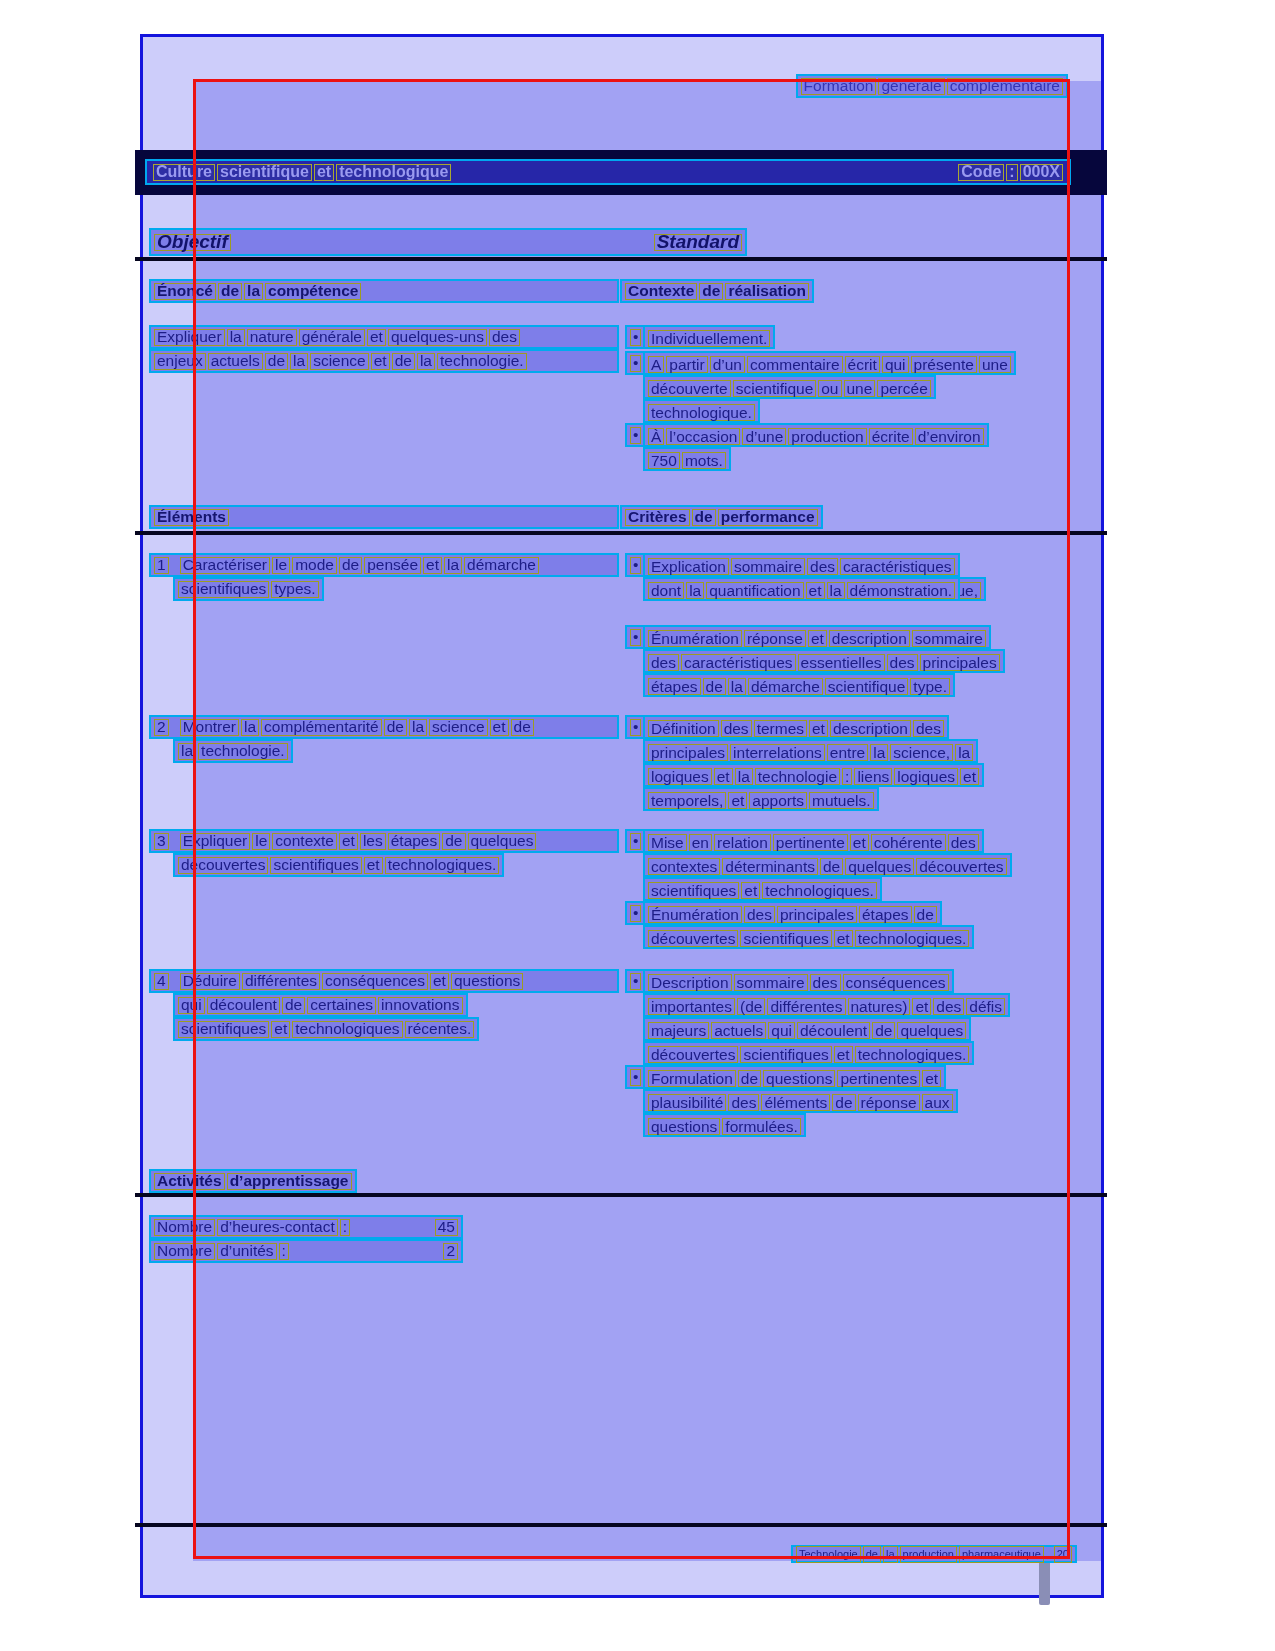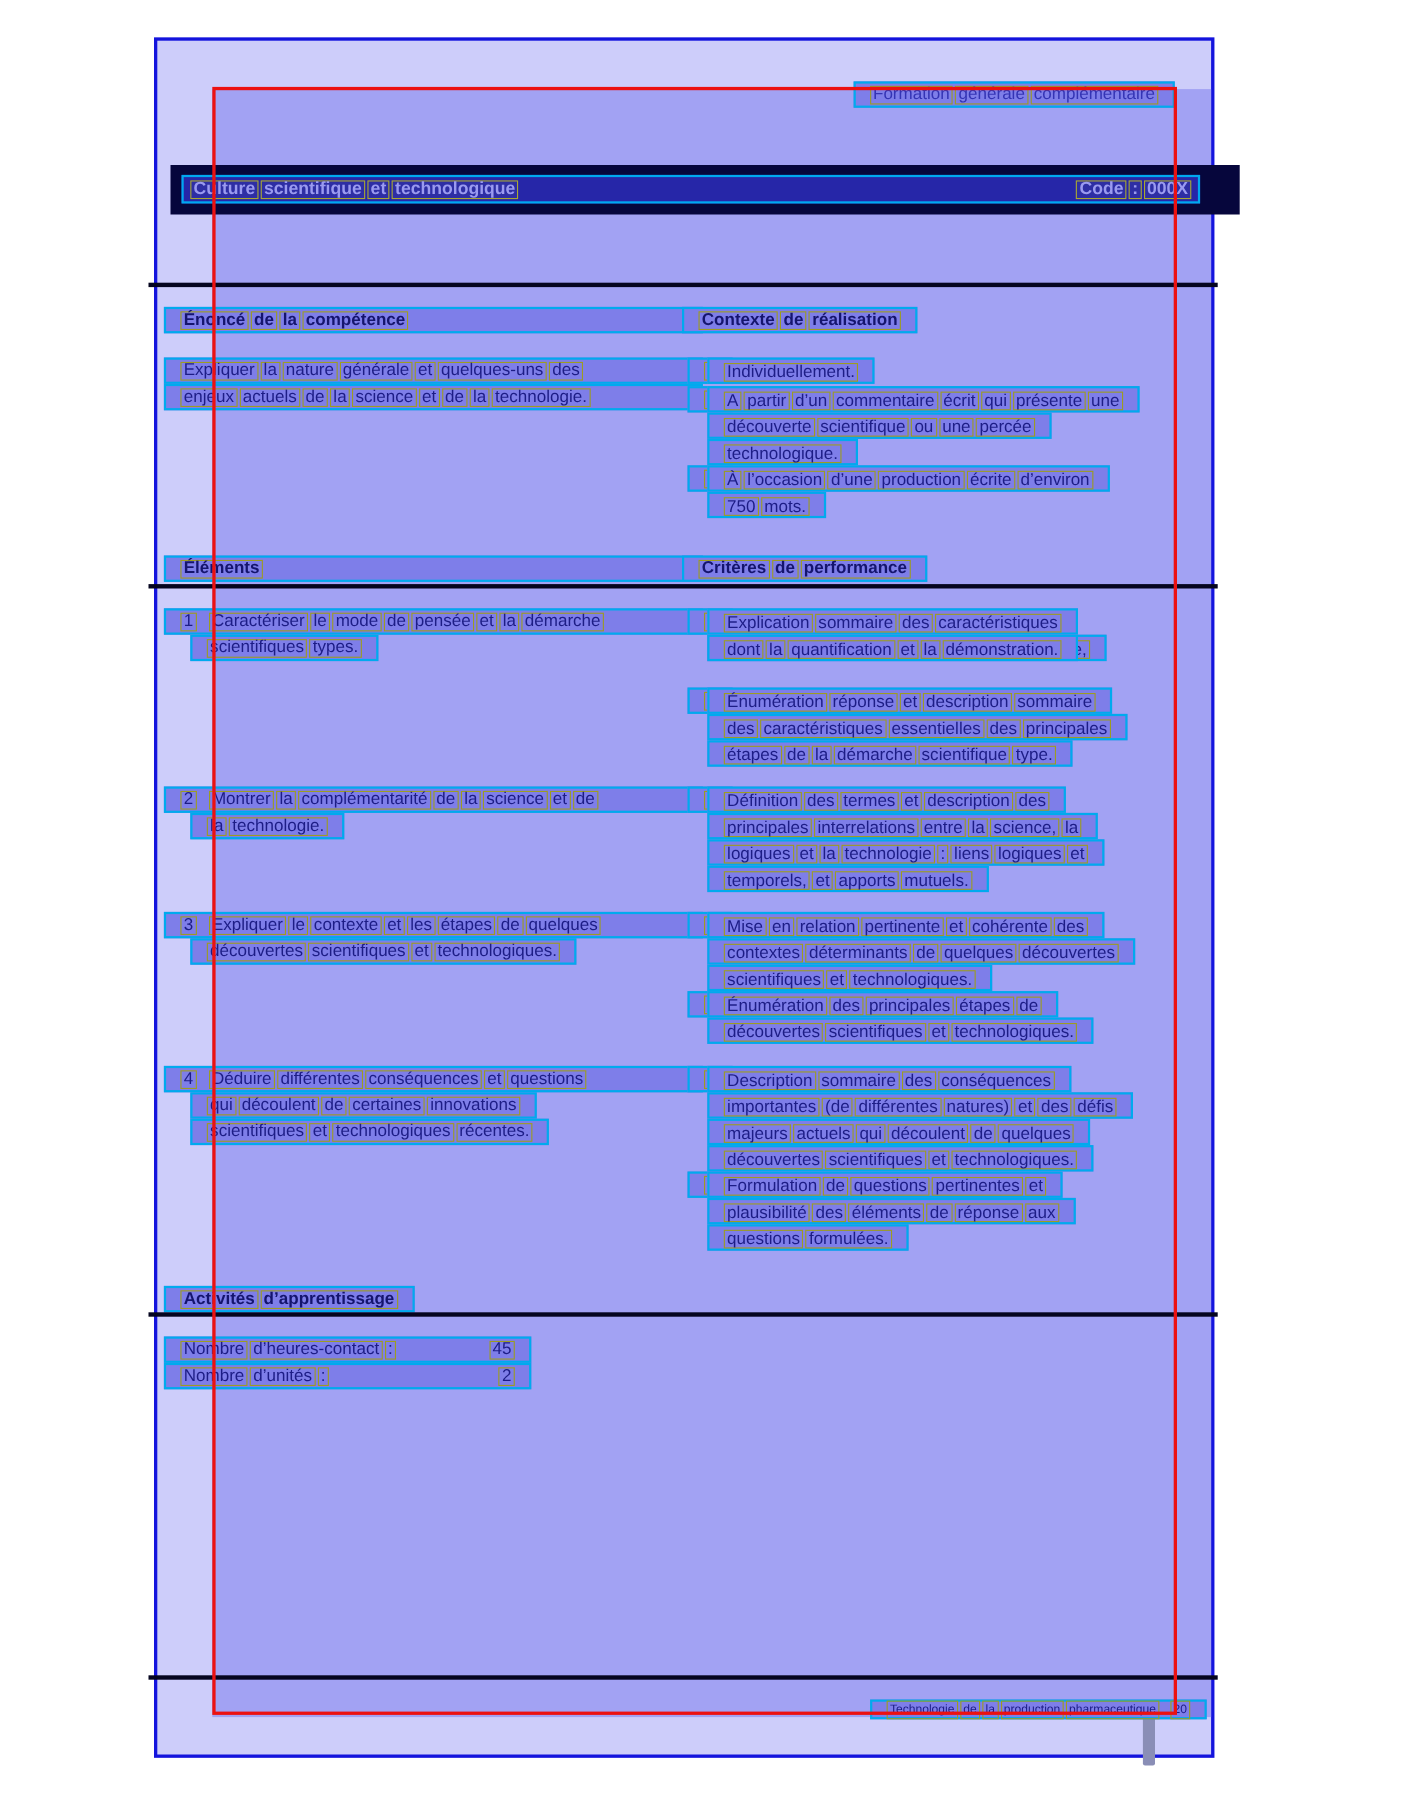--- a/index.html
+++ b/index.html
@@ -13,33 +13,33 @@
   }
   .content-block{
     position:absolute;left:50px;top:44px;width:908px;height:1480px;
     background:#a2a2f3;z-index:1;
   }
   .hline{
     position:absolute;left:-8px;width:972px;height:4px;background:#05051f;z-index:12;
   }
   .navbar{
     position:absolute;left:-8px;top:113px;width:972px;height:45px;
-    background:#06063c;z-index:8;margin-left:20px;
+    background:#06063c;z-index:8;
   }
   .navband{
     position:absolute;left:10px;top:9px;width:912px;height:22px;
     border:2px solid #00a8f0;background:#2626a8;
     display:flex;justify-content:space-between;align-items:center;
     padding:0 5px;color:#9a9af0;font-weight:bold;font-size:16px;white-space:nowrap;
   }
   .navband .w{border-color:#a8a832;background:#2e2ea4;}
   .line{
     position:absolute;display:flex;align-items:center;
     border:2px solid #00aaee;background:#7e7ee9;height:20px;
-    padding:0 12px;white-space:nowrap;font-size:15.5px;color:#1d1d86;z-index:10;
+    padding:0 2px;white-space:nowrap;font-size:15.5px;color:#1d1d86;z-index:10;
   }
   .w{
     display:inline-flex;align-items:center;border:1px solid #9c9c22;
     padding:0 2px;margin:0 1px;height:15px;
   }
   .wsplit{display:inline-flex;align-items:center;}
   .lw{left:6px;width:462px;}
   .cont{left:30px;}
   .rtxt{left:500px;align-items:flex-end;}
   .bullet{left:482px;}
@@ -83,20 +83,28 @@
           <span class="w">technologique</span>
         </span>
       <span class="wsplit">
           <span class="w">Code</span>
           <span class="w">:</span>
           <span class="w">000X</span>
         </span>
     </div>
   </div>
 
+  <div class="line objrow">
+    <span class="wsplit">
+        <span class="w">Objectif</span>
+      </span>
+    <span class="wsplit">
+        <span class="w">Standard</span>
+      </span>
+  </div>
 
   <div class="hline" style="top:220px"></div>
 
   <div class="line lw bold wsplit" style="top:242px">
       <span class="w">Énoncé</span>
       <span class="w">de</span>
       <span class="w">la</span>
       <span class="w">compétence</span>
     </div>
   <div class="line bold wsplit" style="top:242px;left:477px">

